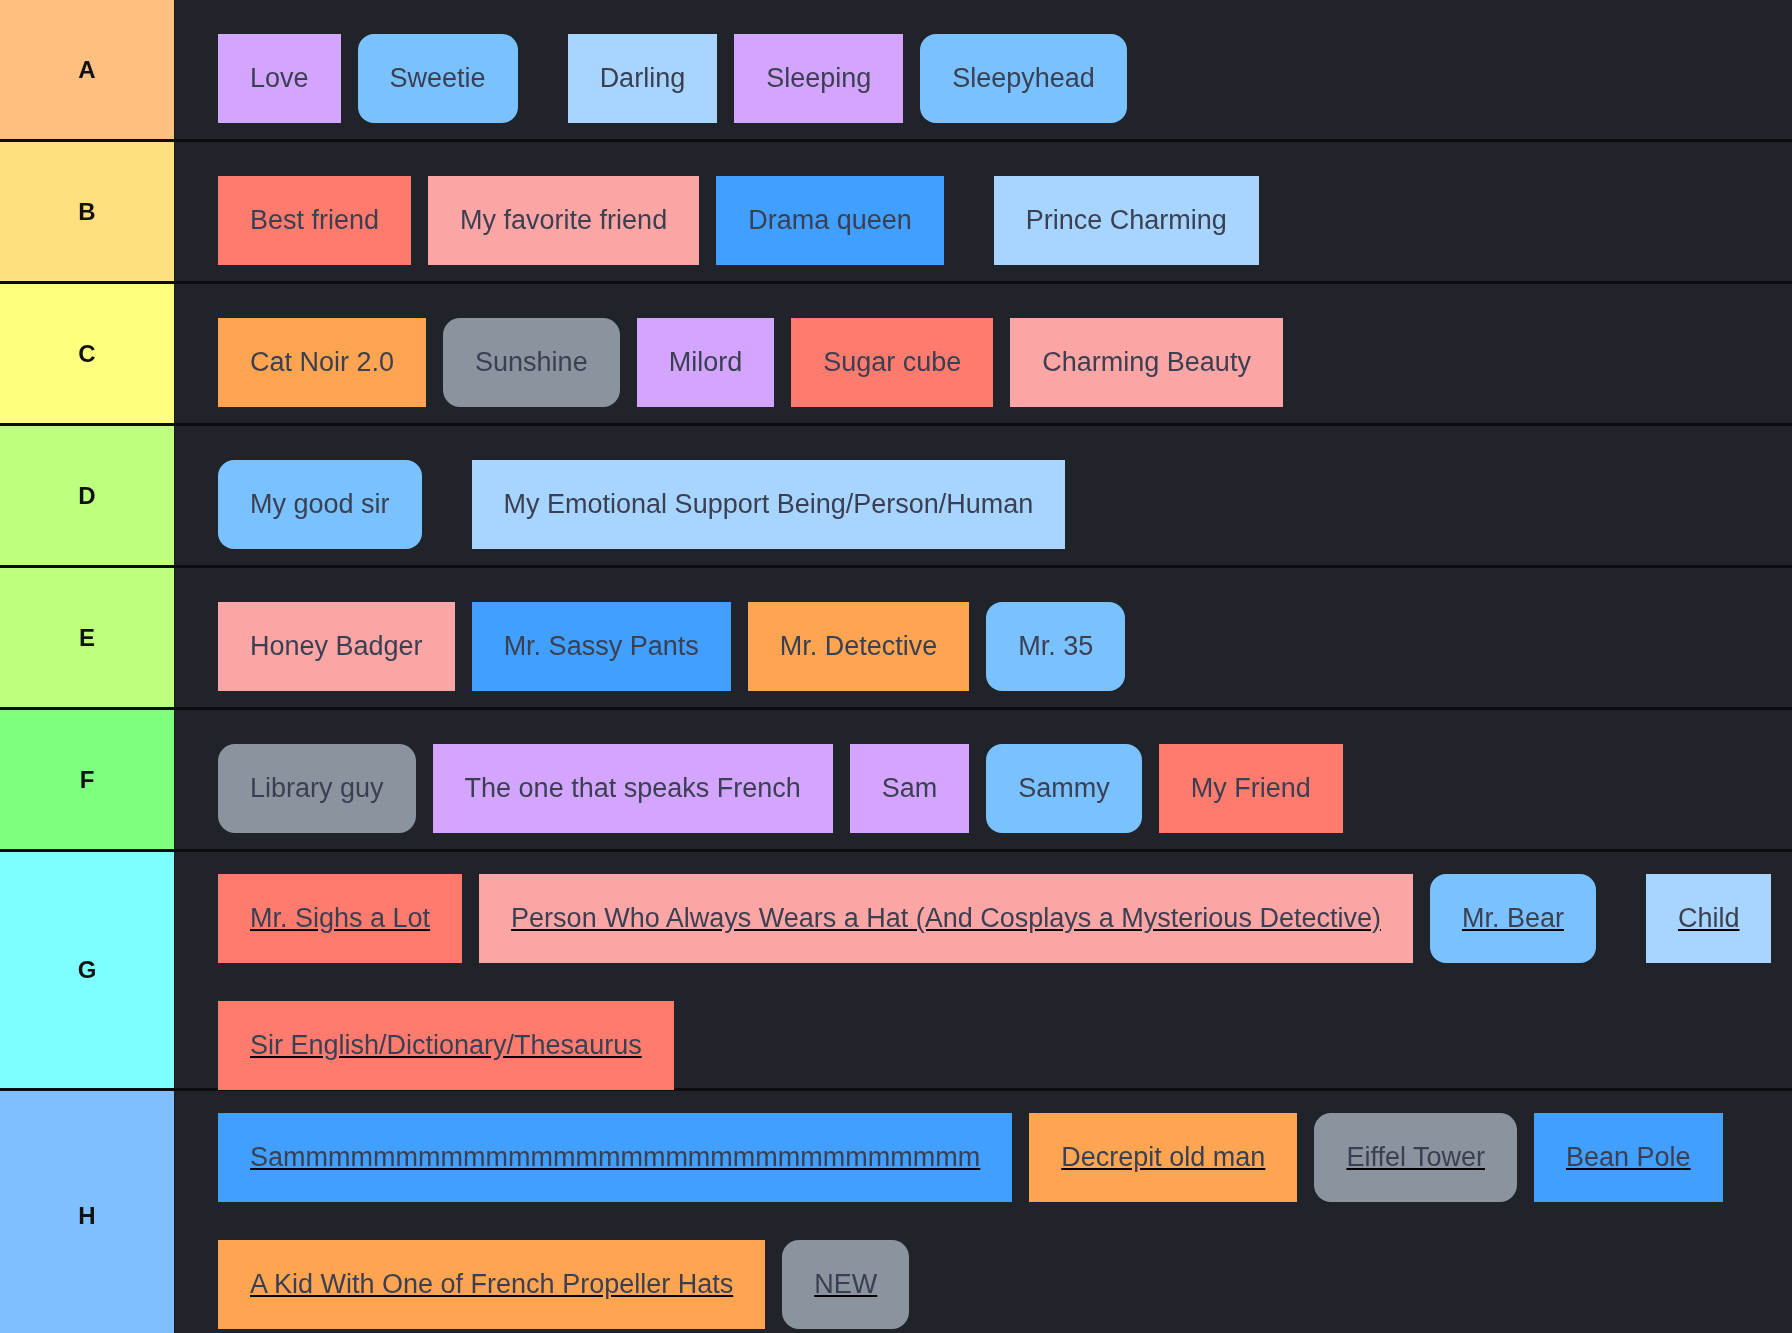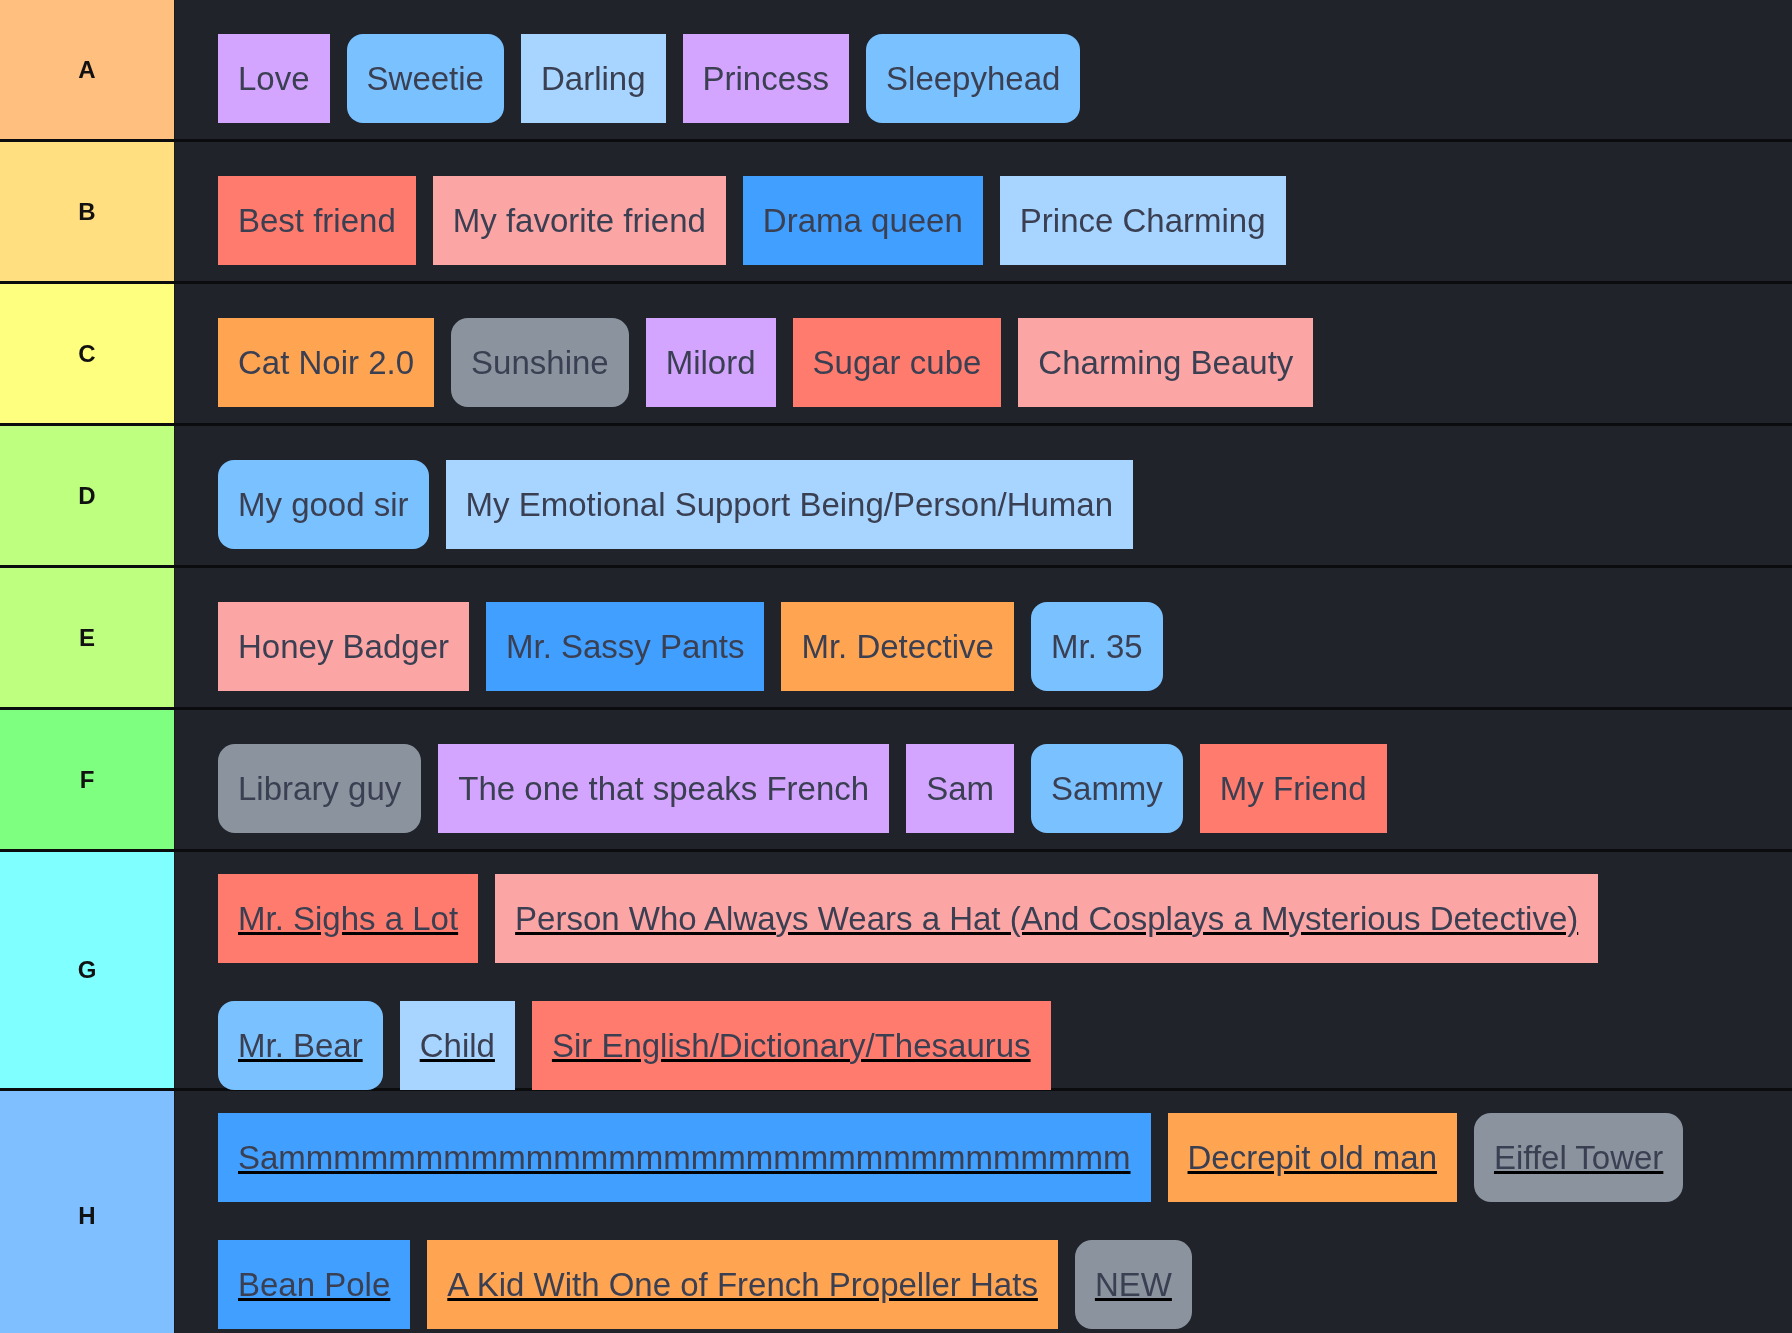--- a/index.html
+++ b/index.html
@@ -28,48 +28,48 @@
     align-content: flex-start;
     padding: 34px 20px 0 43px;
     column-gap: 17px;
     row-gap: 38px;
     box-sizing: border-box;
   }
   .tier.multi .tier-items { padding-top: 22px; text-decoration: underline; }
   .item {
     height: 89px;
     display: flex; align-items: center;
-    padding: 0 20px;
-    font-size: 33px;
+    padding: 0 32px;
+    font-size: 27px;
     color: #3a3f52;
     white-space: nowrap;
     box-sizing: border-box;
     cursor: grab;
   }
   .c-purple { background: #d4a5ff; }
   .c-sky { background: #7ac1ff; border-radius: 16px; }
-  .c-pale { background: #a8d5ff; }
+  .c-pale { background: #a8d5ff; margin-left: 33px; }
   .c-red { background: #ff7b6e; }
   .c-green { background: #fca5a5; text-align: center; }
   .c-blue { background: #409fff; }
   .c-orange { background: #ffa552; }
   .c-gray { background: #8b949e; border-radius: 17px; }
 </style>
 </head>
 <body>
 
 <div class="tierlist">
 
   <div class="tier" style="height:142px">
     <div class="tier-label" style="background:#ffbf7f">A</div>
     <div class="tier-items">
       <div class="item c-purple">Love</div>
       <div class="item c-sky">Sweetie</div>
       <div class="item c-pale">Darling</div>
-      <div class="item c-purple">Princess</div>
+      <div class="item c-purple">Sleeping</div>
       <div class="item c-sky">Sleepyhead</div>
     </div>
   </div>
 
   <div class="tier" style="height:142px">
     <div class="tier-label" style="background:#ffdf7f">B</div>
     <div class="tier-items">
       <div class="item c-red">Best friend</div>
       <div class="item c-green">My favorite friend</div>
       <div class="item c-blue">Drama queen</div>

